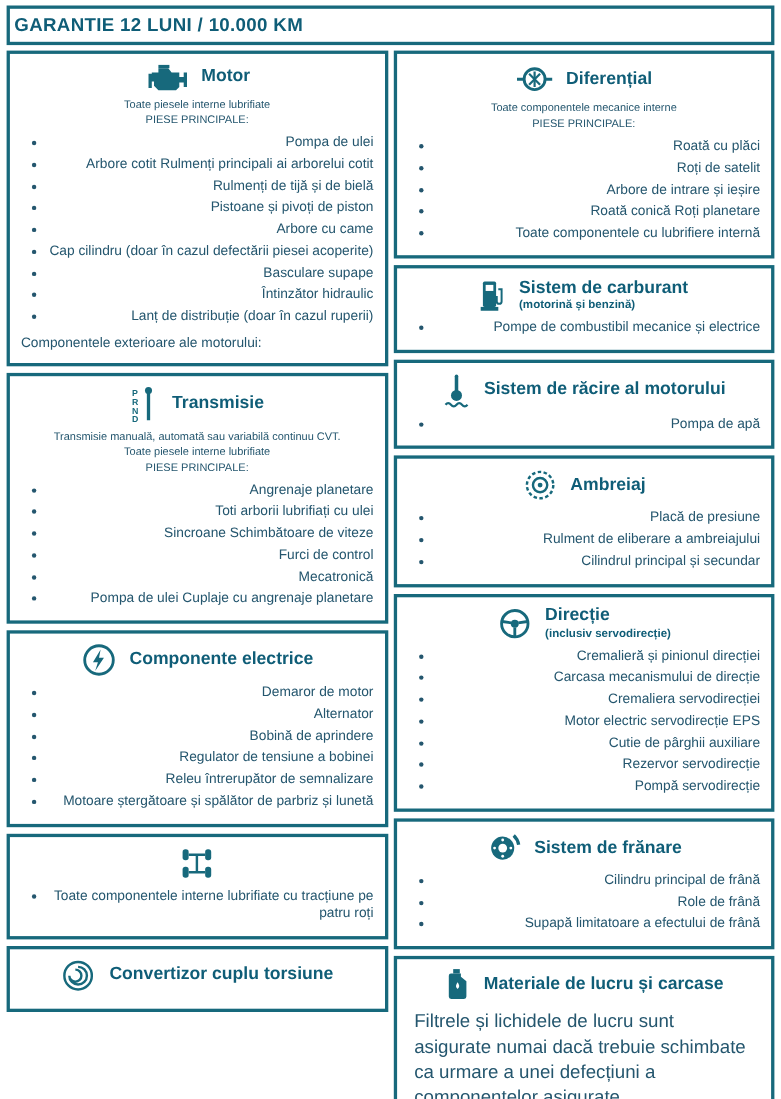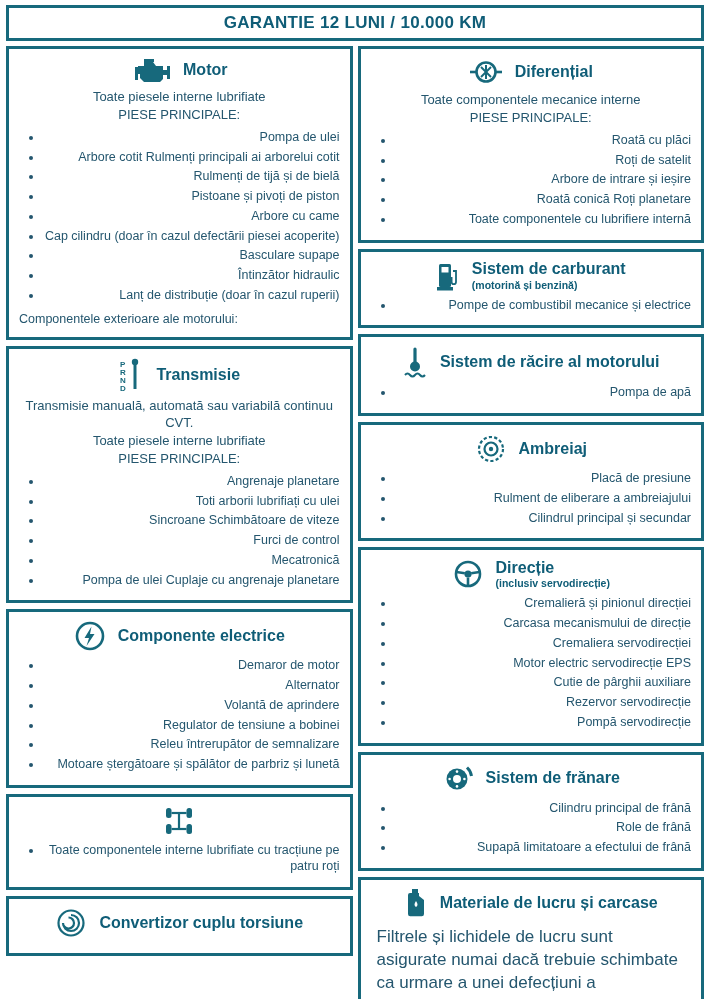--- a/index.html
+++ b/index.html
@@ -3,37 +3,37 @@
 <meta charset="utf-8">
 <style>
   html, body { margin:0; padding:0; background:#ffffff; }
   body {
     width:710px; height:999px; overflow:hidden;
     font-family:"Liberation Sans", sans-serif;
     color:#24566e;
   }
   .page { position:relative; padding:5px 6px; display:flex; flex-direction:column; gap:5px; }
   .header-box {
-    border:3px solid #17697c; text-align:center; padding:5px 4px;
+    border:3px solid #17697c; padding:5px 4px;
   }
   .header-box h1 {
     margin:0; font-size:17px; font-weight:bold; color:#0f5d77; letter-spacing:.3px;
   }
   .columns { display:flex; gap:5px; align-items:flex-start; }
   .col { flex:1; display:flex; flex-direction:column; gap:6px; min-width:0; }
   .card { border:3px solid #17697c; background:#fff; padding:7px 10px 9px; }
   .card-head {
     display:flex; align-items:center; justify-content:center; gap:12px;
     margin:1px 0 5px;
   }
   .title-wrap { display:flex; flex-direction:column; align-items:flex-start; }
   .card-title { font-size:16px; font-weight:bold; color:#0f5d77; line-height:1.15; }
   .card-subtitle { font-size:10.5px; font-weight:bold; color:#0f5d77; }
   .icon { display:flex; align-items:center; justify-content:center; flex:0 0 auto; }
-  .intro { margin:1px 0; text-align:center; font-size:13px; line-height:1.3; }
+  .intro { margin:1px 0; text-align:center; font-size:10px; line-height:1.3; }
   .subhead { margin:8px 0 1px; text-align:left; font-size:12.5px; line-height:1.3; }
   .para { margin:8px 6px 4px; text-align:left; font-size:17px; line-height:1.35; }
   ul.items { margin:5px 0 2px; padding-left:24px; font-size:12.5px; line-height:1.3;text-align:right; }
   ul.items li { margin:3.5px 0; }
 </style>
 </head>
 <body>
 
 <div class="page">
 
@@ -104,21 +104,21 @@
             <svg width="32" height="32" viewBox="0 0 32 32">
               <circle cx="16" cy="16" r="13" fill="none" stroke="#17697c" stroke-width="2.6"></circle>
               <path d="M17.5 6.5 L10.5 18 h4.5 l-2.5 8 L20.5 14 h-4.5 z" fill="#17697c"></path>
             </svg>
           </span>
           <span class="card-title">Componente electrice</span>
         </div>
         <ul class="items">
             <li>Demaror de motor</li>
             <li>Alternator</li>
-            <li>Volantă de aprindere</li>
+            <li>Bobină de aprindere</li>
             <li>Regulator de tensiune a bobinei</li>
             <li>Releu întrerupător de semnalizare</li>
             <li>Motoare ștergătoare și spălător de parbriz și lunetă</li>
           </ul>
       </section>
 
       <section class="card">
         <div class="card-head">
           <span class="icon">
             <svg width="30" height="32" viewBox="0 0 30 32">

